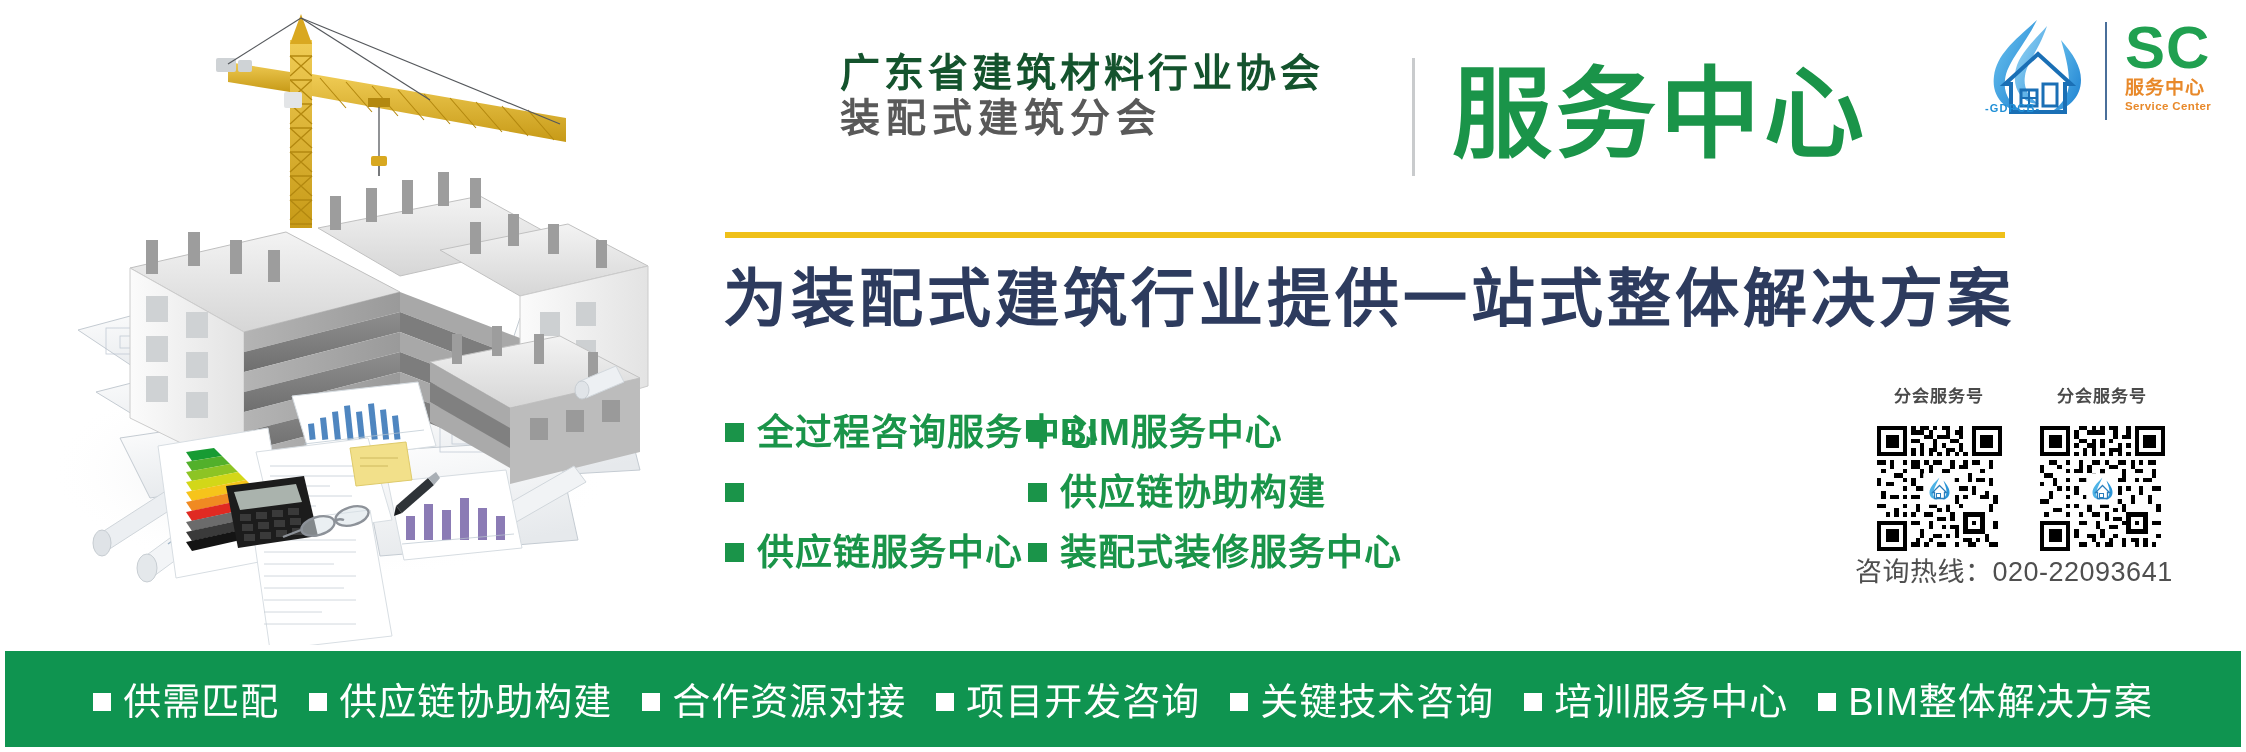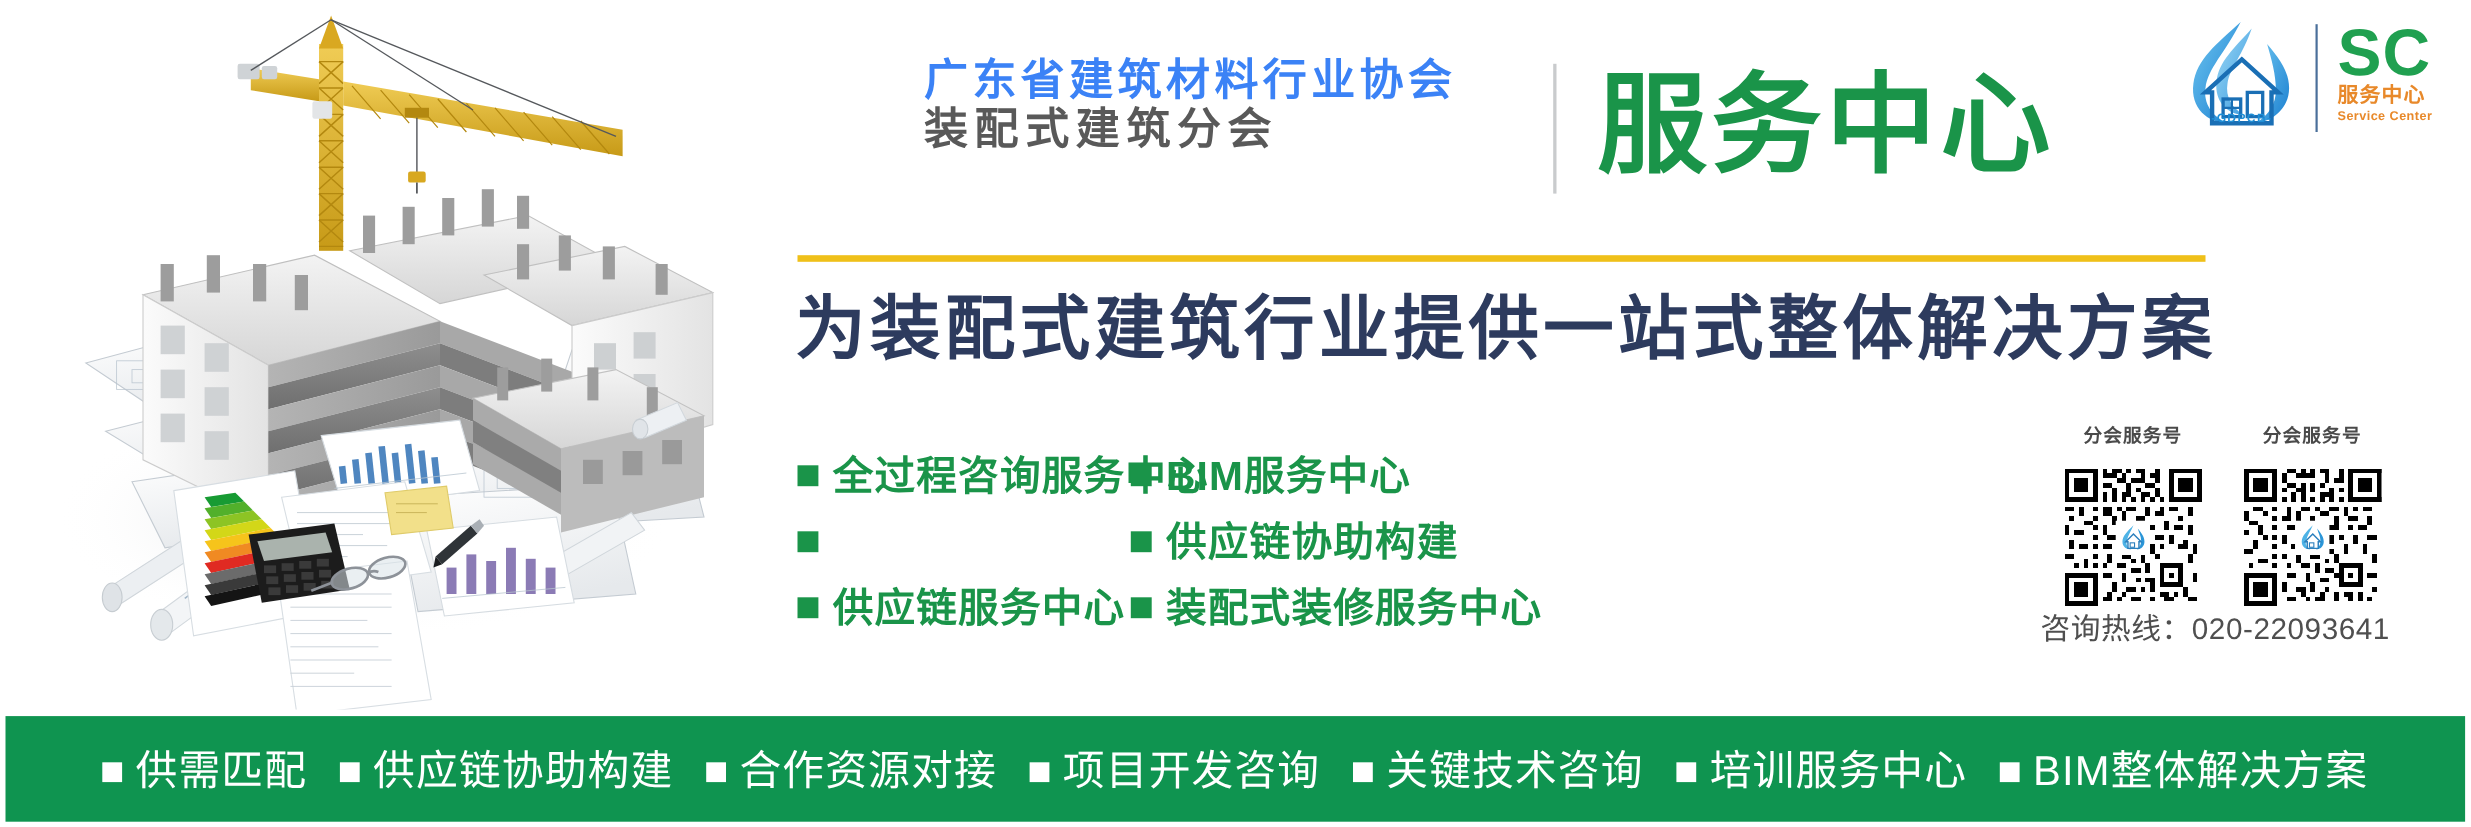--- a/index.html
+++ b/index.html
@@ -22,21 +22,21 @@
     position:absolute; left:0; top:0; width:670px; height:645px;
     overflow:hidden;
   }
   .hero-svg{ position:absolute; left:0; top:0; }
 
   
   #title-block{
     position:absolute; left:840px; top:52px; width:640px; height:130px;
   }
   .assoc-line1{
-    font-size:40px; font-weight:700; color:#3b82f6;
+    font-size:40px; font-weight:700; color:#14532d;
     letter-spacing:4px; line-height:1.05;
     white-space:nowrap;
   }
   .assoc-line2{
     font-size:40px; font-weight:700; color:#595959;
     letter-spacing:6px; line-height:1.12;
     white-space:nowrap; margin-top:2px;
   }
   #title-divider{
     position:absolute; left:1412px; top:58px;
@@ -49,21 +49,21 @@
   }
 
   
   #brand-logo{
     position:absolute; left:1985px; top:14px;
     width:225px; height:112px;
   }
   #logo-mark{ position:absolute; left:0; top:0; width:106px; height:112px; }
   #logo-gdpcb-text{
     position:absolute; left:0; top:88px; width:106px;
-    text-align:center; font-size:11px; font-weight:700;
+    text-align:left; font-size:11px; font-weight:700;
     color:#1f8fd6; letter-spacing:1.2px;
   }
   #logo-divider{
     position:absolute; left:120px; top:8px;
     width:2px; height:98px; background:#4a6f9a;
   }
   #logo-sc-group{ position:absolute; left:140px; top:6px; width:90px; }
   #logo-sc-text{
     font-size:60px; font-weight:700; color:#20a050;
     letter-spacing:1px; line-height:0.92;

